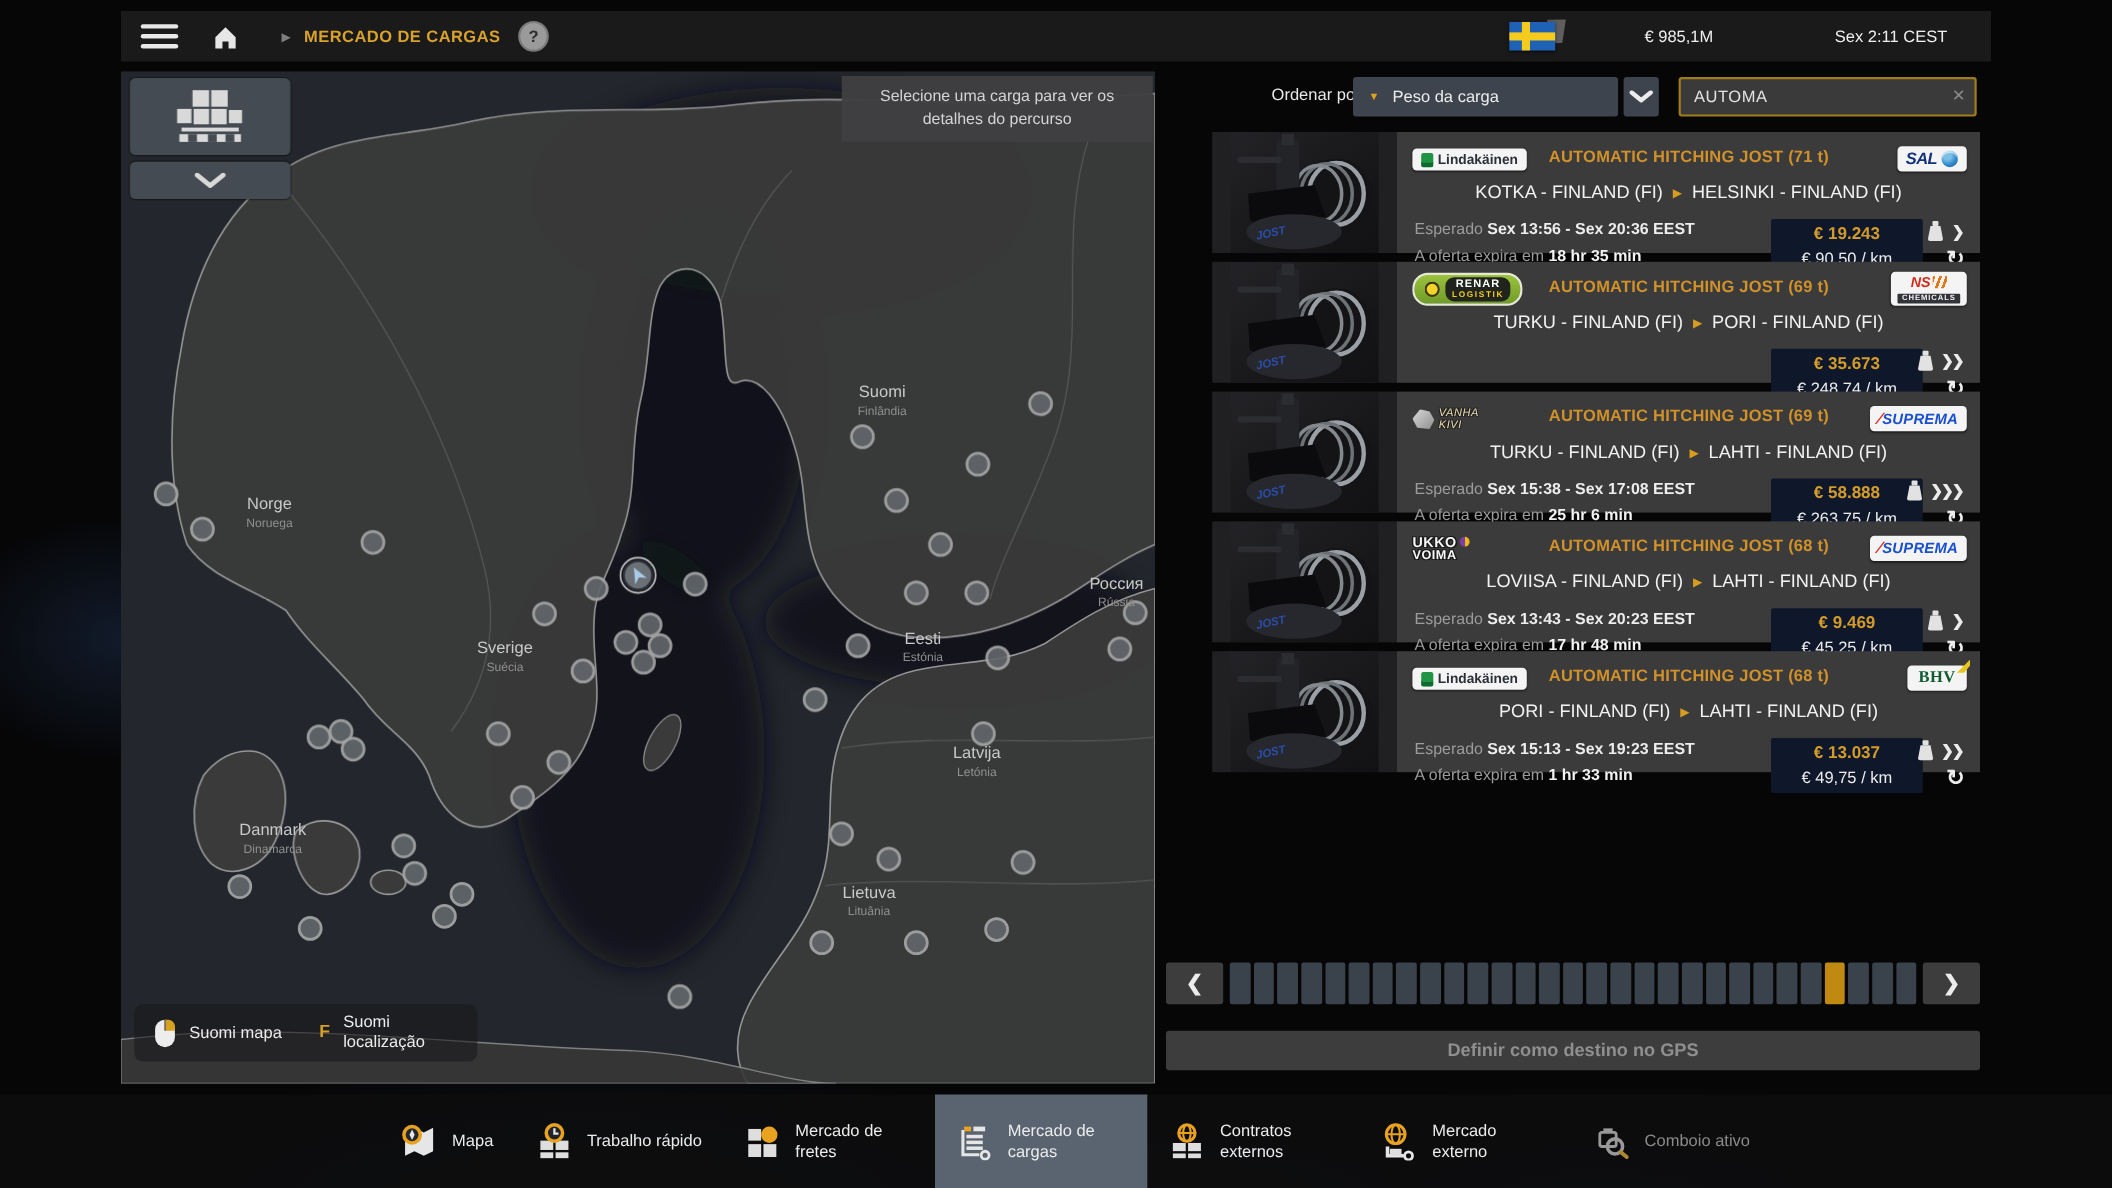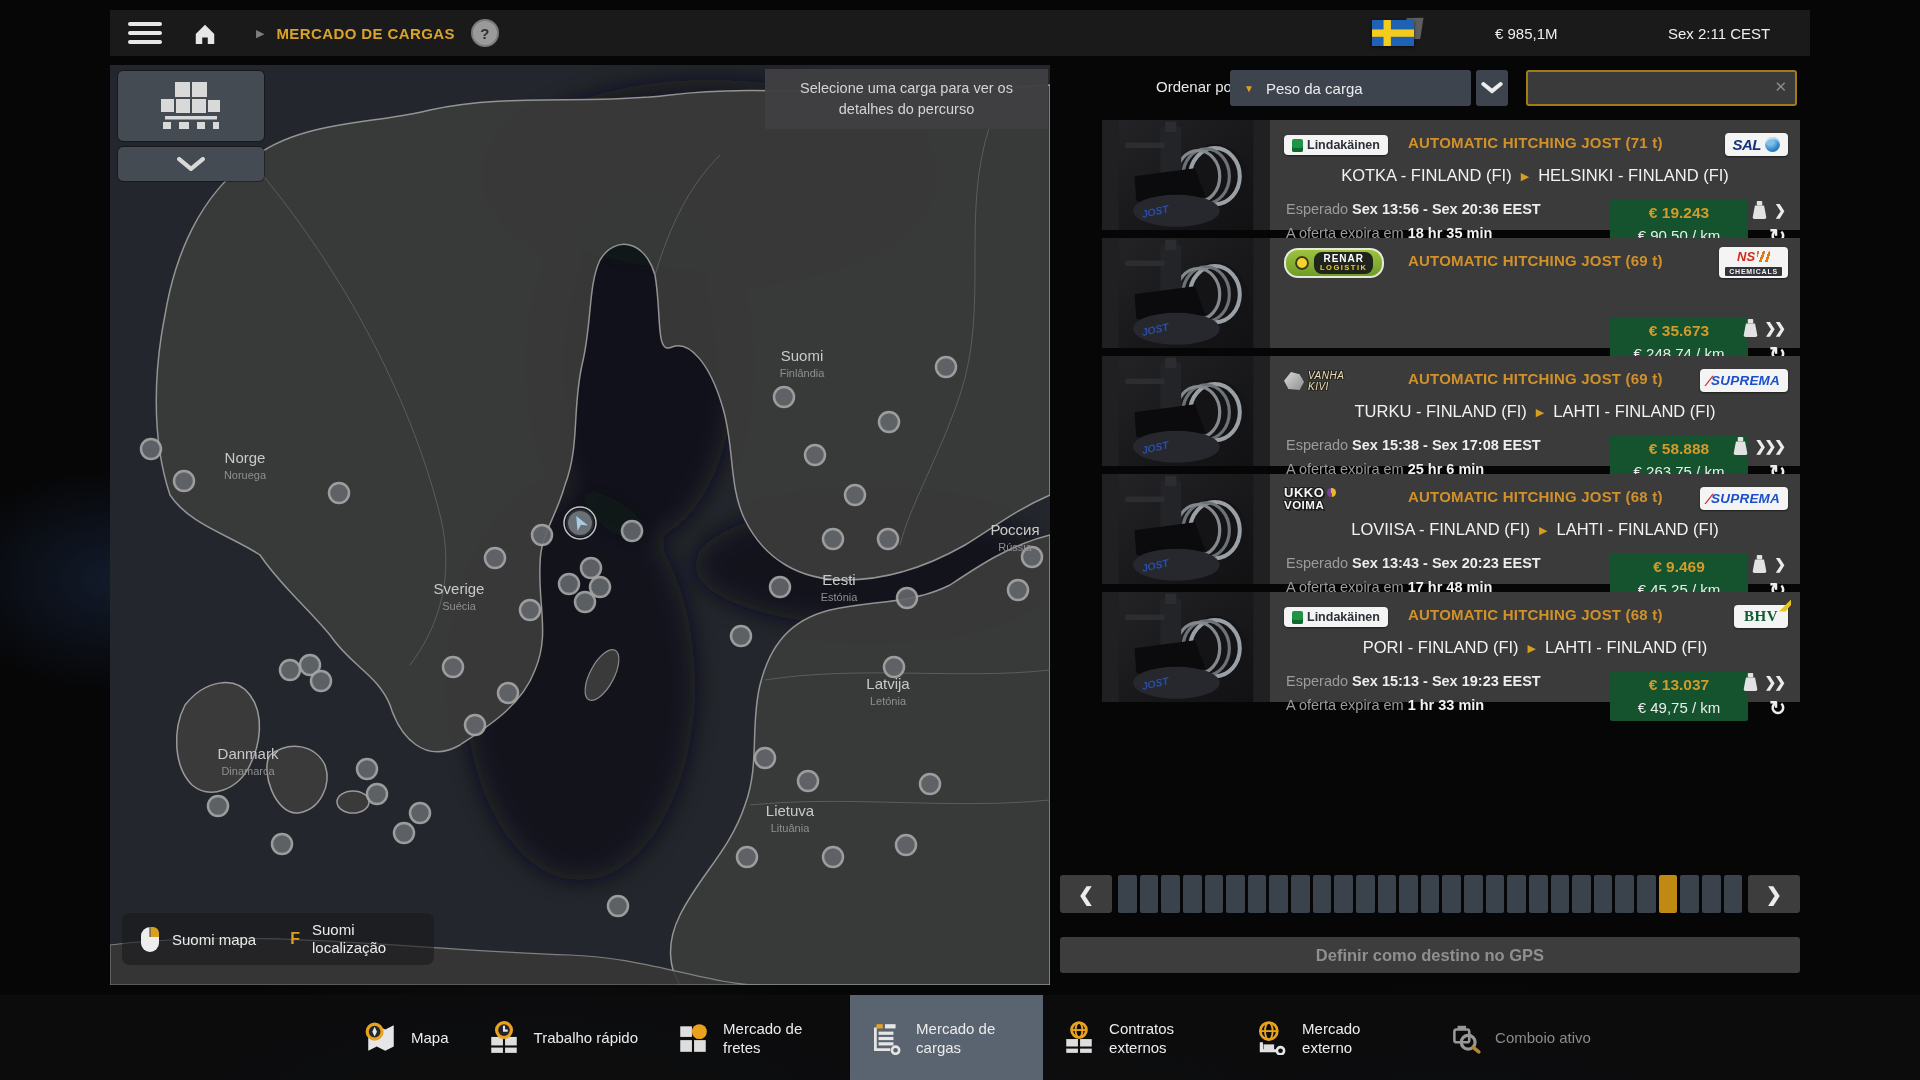--- a/index.html
+++ b/index.html
@@ -67,21 +67,21 @@
   .logo-slot.sender{left:14px;top:9px;height:32px;}
   .logo-slot.receiver{right:12px;top:7px;height:34px;}
   .ctitle{position:absolute;left:138px;right:138px;top:14px;text-align:center;font-size:15px;font-weight:bold;
     color:#d0912b;letter-spacing:.2px;white-space:nowrap;}
   .croute{position:absolute;left:0;right:0;top:46px;text-align:center;font-size:16.5px;color:#f2f2f2;white-space:nowrap;}
   .rsep{color:#d89d1f;font-size:11px;margin:0 9px;vertical-align:1px;}
   .cinfo{position:absolute;left:16px;top:77px;font-size:14.5px;line-height:24px;white-space:nowrap;}
   .gray{color:#9b9b9b;margin-right:4px;}
   .wsemi{color:#ededed;font-weight:600;}
   .wbold{color:#f2f2f2;font-weight:bold;}
-  .pricebox{position:absolute;left:340px;top:79px;width:138px;height:50px;background:#14532d;border-radius:2px;
+  .pricebox{position:absolute;left:340px;top:79px;width:138px;height:50px;background:#0f172a;border-radius:2px;
     text-align:center;padding-top:2px;box-sizing:border-box;}
   .pmain{font-size:15.5px;font-weight:bold;color:#d29b2b;line-height:24px;}
   .pkm{font-size:15px;color:#ececec;line-height:22px;}
   .cicons{position:absolute;right:14px;top:77px;width:76px;}
   .cirow{display:flex;justify-content:flex-end;align-items:center;height:26px;gap:7px;}
   .wicon{width:15px;height:20px;}
   .urgency{color:#ececec;font-size:14px;letter-spacing:-2px;font-weight:bold;padding-right:2px;}
   .loop{color:#ececec;font-size:20px;font-weight:bold;line-height:22px;}
   
   .pill{background:#f4f4f4;border-radius:4px;display:inline-flex;align-items:center;padding:3px 8px;gap:4px;box-shadow:0 1px 2px rgba(0,0,0,.5);}
@@ -340,20 +340,21 @@
     <div class="sort-dd">
       <span class="sort-caret">▼</span>
       <span class="sort-value">Peso da carga</span>
     </div>
     <div class="sort-chev">
       <svg width="22" height="12" viewBox="0 0 28 14">
         <path d="M3,2 L14,11 L25,2" stroke="#ececec" stroke-width="5" fill="none" stroke-linecap="round" stroke-linejoin="round"></path>
       </svg>
     </div>
     <div class="searchbox">
+      <input readonly="" value="AUTOMA" style="">
       <span class="search-clear">✕</span>
     </div>
   </div>
 
   <div class="cards">
 
     <div class="card">
       <div class="thumb">
           <svg viewBox="0 0 168 137">
             <use href="#sym-hitch"></use>
@@ -417,20 +418,23 @@
         <div class="ctitle">AUTOMATIC HITCHING JOST (69 t)</div>
         <span class="logo-slot receiver">
             <span class="pill ns">
               <span class="ns-top">
                 <span class="ns-txt">NS</span>
                 <span class="ns-sl"></span>
               </span>
               <span class="ns-bot">CHEMICALS</span>
             </span>
           </span>
+        <div class="croute">
+          <span>TURKU - FINLAND (FI)</span><span class="rsep">▶</span><span>PORI - FINLAND (FI)</span>
+        </div>
         <div class="pricebox">
           <div class="pmain">€ 35.673</div>
           <div class="pkm">€ 248,74 / km</div>
         </div>
         <div class="cicons">
           <div class="cirow">
               <svg class="wicon" viewBox="0 0 16 22">
                 <use href="#sym-weight"></use>
               </svg>
               <span class="urgency">❯❯</span>

